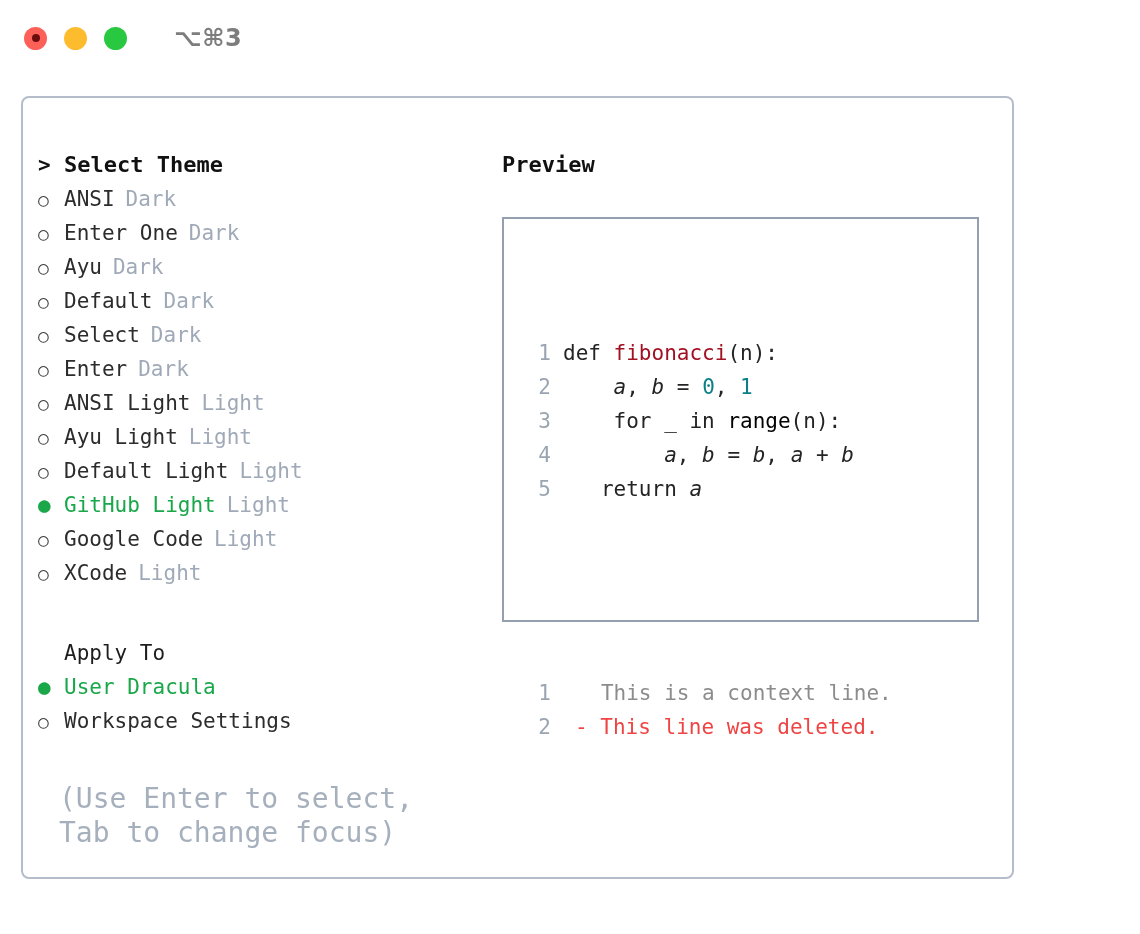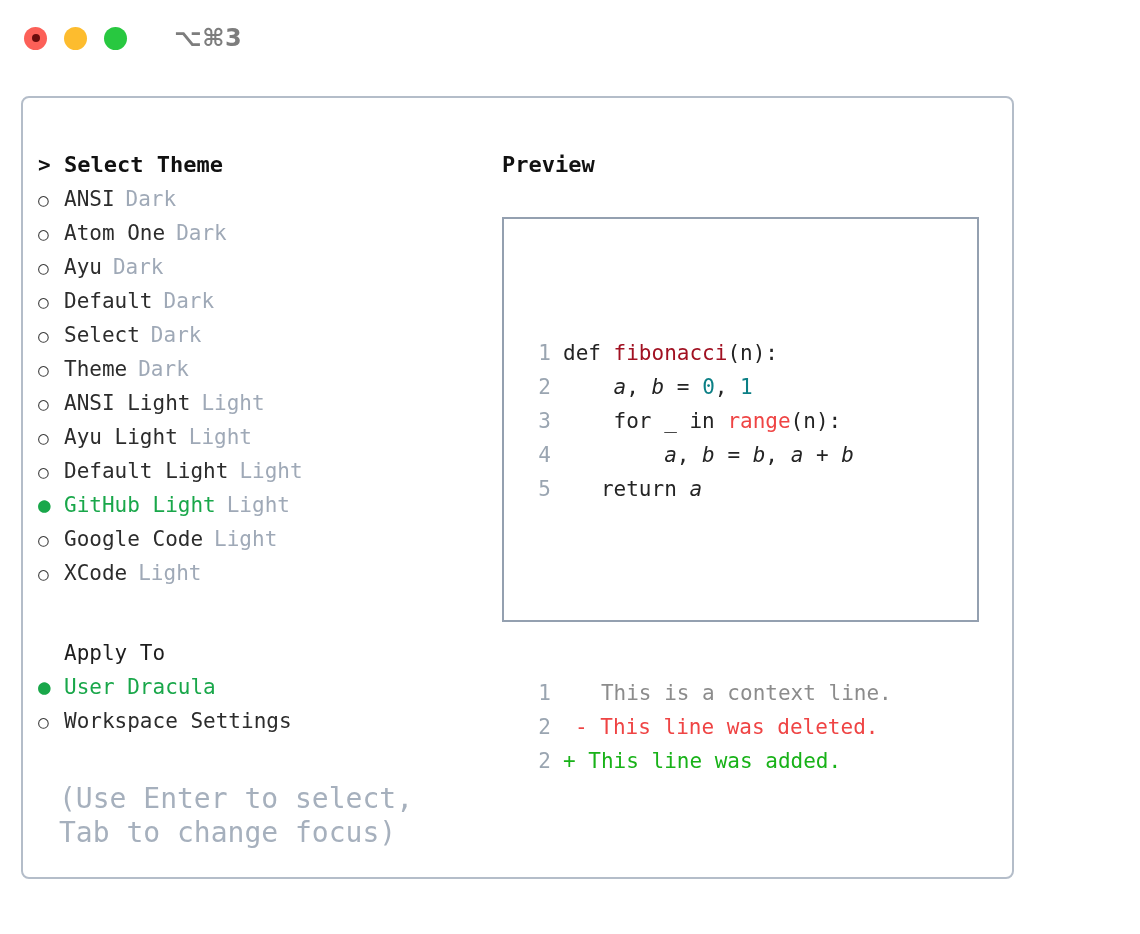--- a/index.html
+++ b/index.html
@@ -194,21 +194,21 @@
     display: inline-block;
     width: 26px;
     text-align: right;
     color: #9aa5b1;
     margin-right: 12px;
   }
   .tok-plain  { color: #242424; }
   .tok-kw     { color: #242424; }
   .tok-fn     { color: #a11122; }
   .tok-num    { color: #0b7f85; }
-  .tok-builtin{ color: #ef4444; margin-top: 29px; }
+  .tok-builtin{ color: #000000; margin-top: 29px; }
   .tok-var    { color: #242424; font-style: italic; }
 
   .blank-line { display: block; height: 34px; }
 
   .diff-ctx { color: #8c8c8c; }
   .diff-del { color: #ef4444; margin-left: 12px; }
   .diff-add { color: #18b218; }
 </style>
 </head>
 <body>
@@ -229,25 +229,25 @@
 
       <div class="left-col">
 
         <div class="row">
           <span class="marker marker-caret">&gt;</span>
           <span class="list-header">Select Theme</span>
         </div>
 
         <div id="theme-rows">
             <div class="row"><span class="marker marker-dot-empty">○</span><span class="theme-name">ANSI</span><span class="theme-kind">Dark</span></div>
-            <div class="row"><span class="marker marker-dot-empty">○</span><span class="theme-name">Atom One</span><span class="theme-kind">Dark</span></div>
+            <div class="row"><span class="marker marker-dot-empty">○</span><span class="theme-name">Enter One</span><span class="theme-kind">Dark</span></div>
             <div class="row"><span class="marker marker-dot-empty">○</span><span class="theme-name">Ayu</span><span class="theme-kind">Dark</span></div>
             <div class="row"><span class="marker marker-dot-empty">○</span><span class="theme-name">Default</span><span class="theme-kind">Dark</span></div>
             <div class="row"><span class="marker marker-dot-empty">○</span><span class="theme-name">Select</span><span class="theme-kind">Dark</span></div>
-            <div class="row"><span class="marker marker-dot-empty">○</span><span class="theme-name">Theme</span><span class="theme-kind">Dark</span></div>
+            <div class="row"><span class="marker marker-dot-empty">○</span><span class="theme-name">Enter</span><span class="theme-kind">Dark</span></div>
             <div class="row"><span class="marker marker-dot-empty">○</span><span class="theme-name">ANSI Light</span><span class="theme-kind">Light</span></div>
             <div class="row"><span class="marker marker-dot-empty">○</span><span class="theme-name">Ayu Light</span><span class="theme-kind">Light</span></div>
             <div class="row"><span class="marker marker-dot-empty">○</span><span class="theme-name">Default Light</span><span class="theme-kind">Light</span></div>
             <div class="row"><span class="marker marker-dot-filled">●</span><span class="theme-name sel">GitHub Light</span><span class="theme-kind">Light</span></div>
             <div class="row"><span class="marker marker-dot-empty">○</span><span class="theme-name">Google Code</span><span class="theme-kind">Light</span></div>
             <div class="row"><span class="marker marker-dot-empty">○</span><span class="theme-name">XCode</span><span class="theme-kind">Light</span></div>
           </div>
 
         <div class="section-gap"></div>
 
@@ -264,20 +264,20 @@
 
       <div class="hint">(Use Enter to select, Tab to change focus)</div>
 
       <div class="right-col">
         <div class="preview-title">Preview</div>
 
         <div class="preview-box">
           <div class="code">
             <div id="code-lines"><span class="code-line"><span class="lineno">1</span><span class="tok-kw">def </span><span class="tok-fn">fibonacci</span><span class="tok-plain">(n):</span></span><span class="code-line"><span class="lineno">2</span><span class="tok-plain">    </span><span class="tok-var">a</span><span class="tok-plain">, </span><span class="tok-var">b</span><span class="tok-plain"> = </span><span class="tok-num">0</span><span class="tok-plain">, </span><span class="tok-num">1</span></span><span class="code-line"><span class="lineno">3</span><span class="tok-plain">    for _ in </span><span class="tok-builtin">range</span><span class="tok-plain">(n):</span></span><span class="code-line"><span class="lineno">4</span><span class="tok-plain">        </span><span class="tok-var">a</span><span class="tok-plain">, </span><span class="tok-var">b</span><span class="tok-plain"> = </span><span class="tok-var">b</span><span class="tok-plain">, </span><span class="tok-var">a</span><span class="tok-plain"> + </span><span class="tok-var">b</span></span><span class="code-line"><span class="lineno">5</span><span class="tok-plain">   return </span><span class="tok-var">a</span></span></div>
             <span class="blank-line"></span>
-            <div id="diff-lines"><span class="code-line"><span class="lineno">1</span><span class="diff-ctx">   This is a context line.</span></span><span class="code-line"><span class="lineno">2</span><span class="diff-del">- This line was deleted.</span></span><span class="code-line"><span class="lineno">2</span><span class="diff-add">+ This line was added.</span></span></div>
+            <div id="diff-lines"><span class="code-line"><span class="lineno">1</span><span class="diff-ctx">   This is a context line.</span></span><span class="code-line"><span class="lineno">2</span><span class="diff-del">- This line was deleted.</span></span></div>
           </div>
         </div>
       </div>
 
     </div>
   </div>
 </div>
 
 </body></html>

